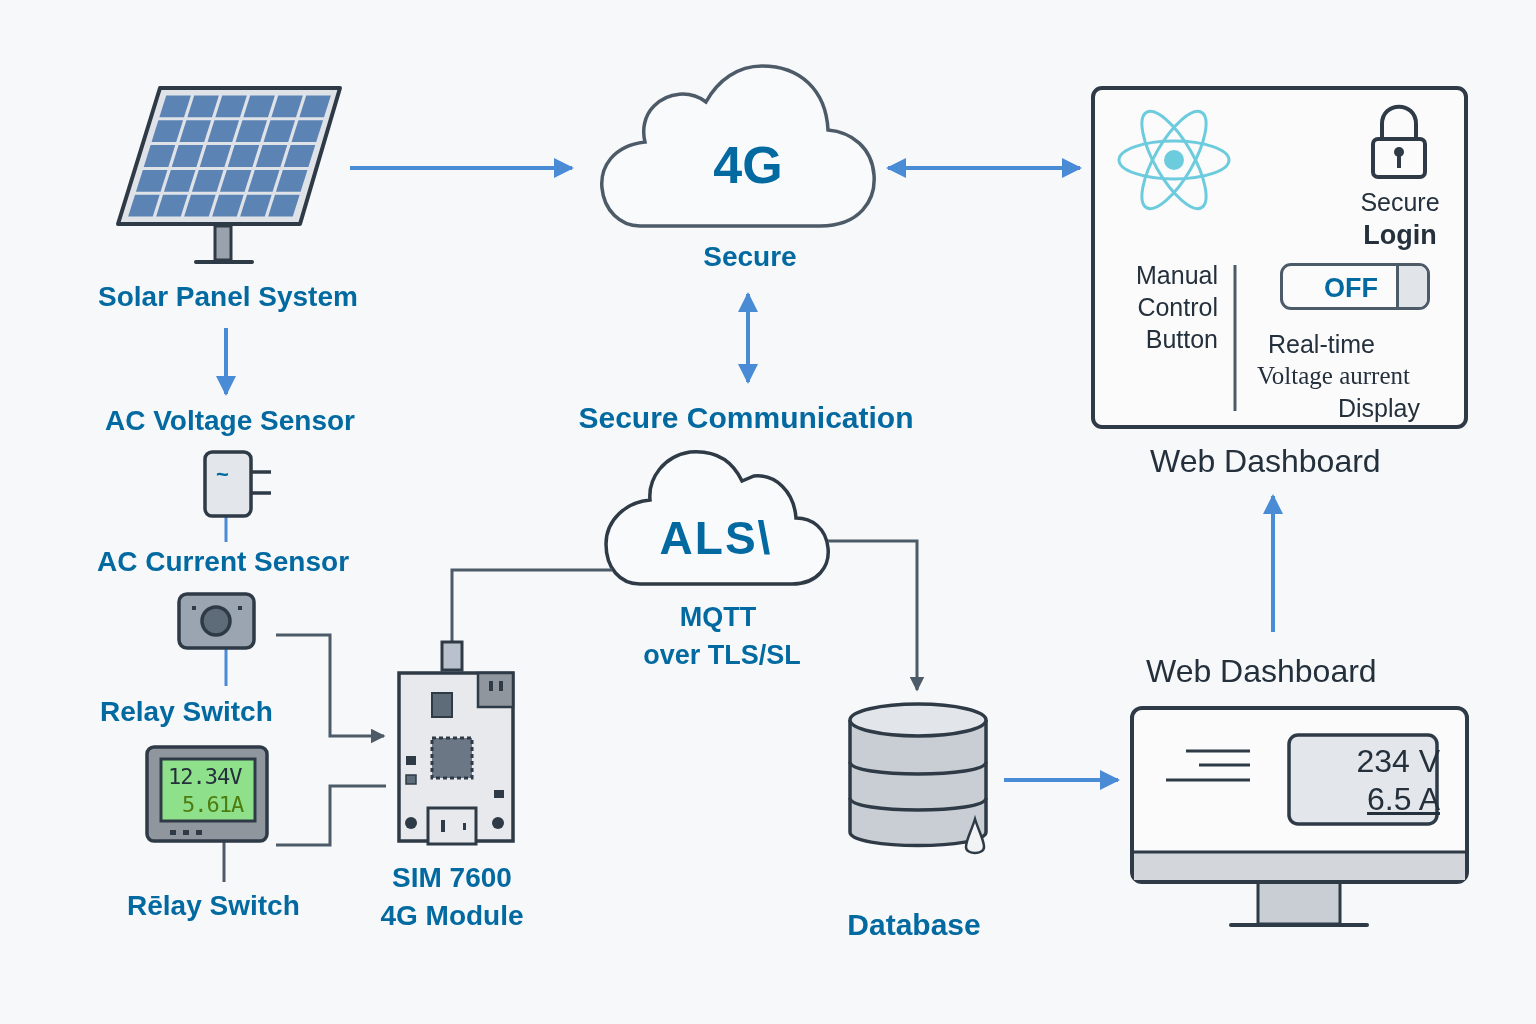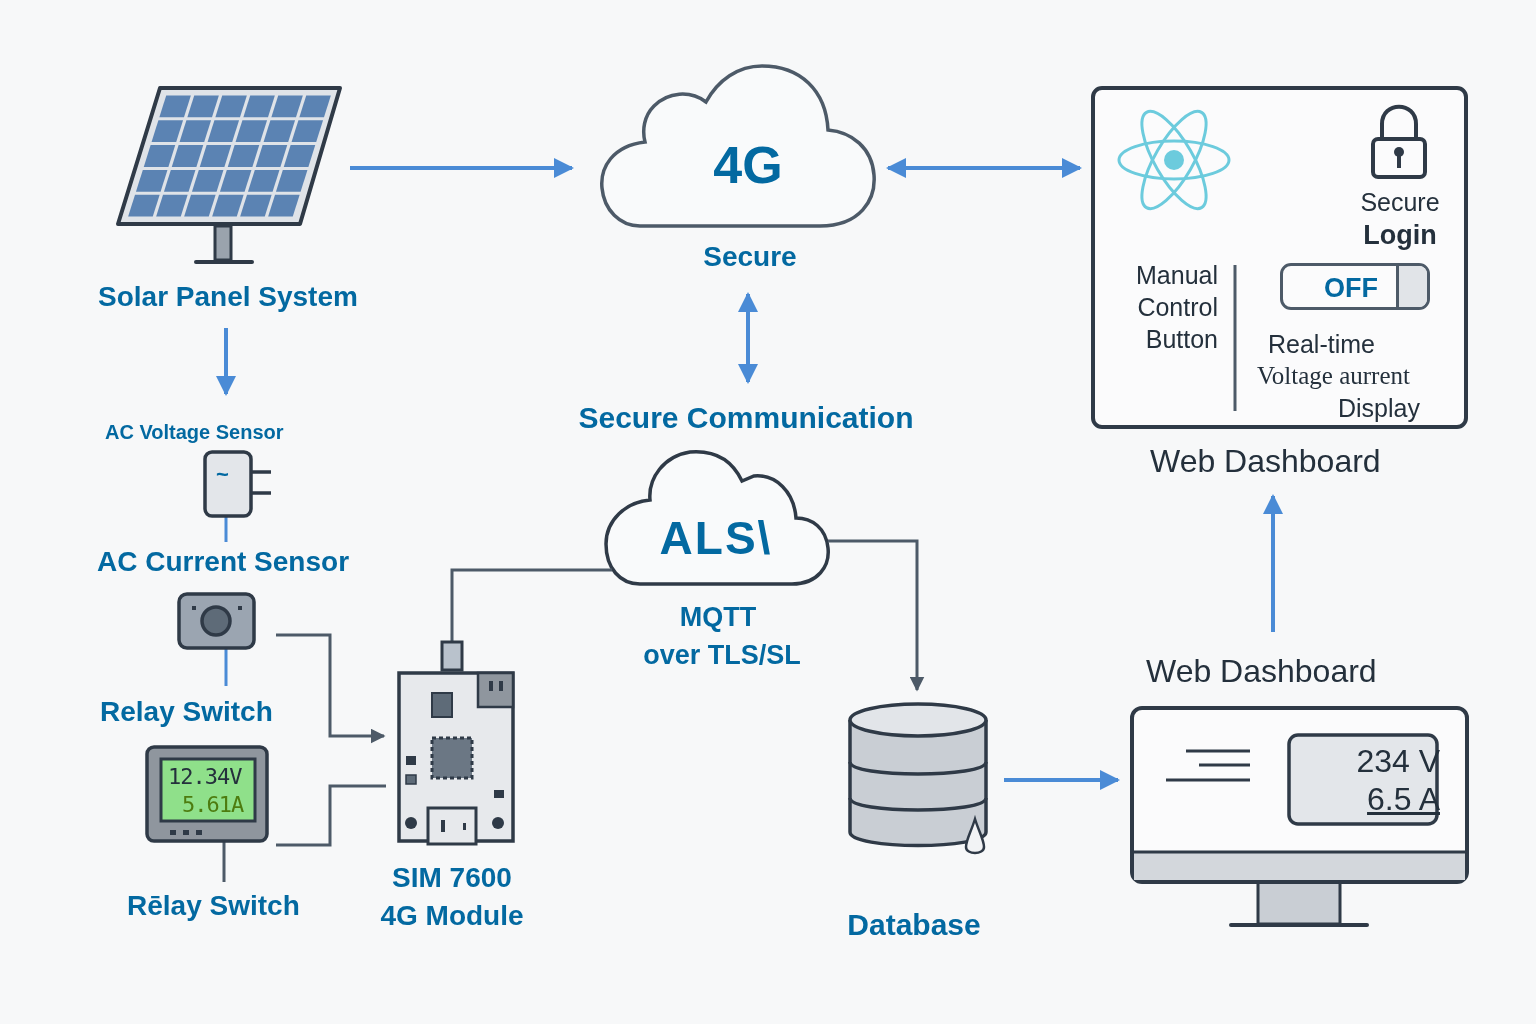--- a/index.html
+++ b/index.html
@@ -151,21 +151,21 @@
     <rect x="1134" y="852" width="331" height="28" fill="#d3d7dc"></rect>
     <line x1="1132" y1="852" x2="1467" y2="852" stroke="#2f3a47" stroke-width="3"></line>
     <line x1="1186" y1="751" x2="1250" y2="751" stroke="#2f3a47" stroke-width="3"></line>
     <line x1="1199" y1="765" x2="1250" y2="765" stroke="#2f3a47" stroke-width="3"></line>
     <line x1="1166" y1="780" x2="1250" y2="780" stroke="#2f3a47" stroke-width="3"></line>
     <rect x="1289" y="735" width="148" height="89" rx="9" fill="#e3e6ea" stroke="#2f3a47" stroke-width="3.5"></rect>
   </g>
 </svg>
 
 <div class="lbl" style="left:98px;top:281px;font-size:28px;">Solar Panel System</div>
-<div class="lbl" style="left:105px;top:405px;font-size:20px;margin-top:16px;">AC Voltage Sensor</div>
+<div class="lbl" style="left:105px;top:405px;font-size:28px;">AC Voltage Sensor</div>
 <div class="lbl" style="left:216px;top:462px;font-size:22px;">~</div>
 <div class="lbl" style="left:97px;top:546px;font-size:28px;">AC Current Sensor</div>
 <div class="lbl" style="left:100px;top:696px;font-size:28px;">Relay Switch</div>
 <div class="lbl" style="left:168px;top:764px;font-size:22px;font-family:'DejaVu Sans Mono',monospace;font-weight:normal;color:#24303c;letter-spacing:-1px;">12.34V</div>
 <div class="lbl" style="left:182px;top:792px;font-size:22px;font-family:'DejaVu Sans Mono',monospace;font-weight:normal;color:#4d7c0f;letter-spacing:-1px;">5.61A</div>
 <div class="lbl" style="left:127px;top:890px;font-size:28px;">Rēlay Switch</div>
 
 <div class="lbl c" style="left:352px;top:862px;width:200px;font-size:28px;">SIM 7600</div>
 <div class="lbl c" style="left:352px;top:900px;width:200px;font-size:28px;">4G Module</div>
 

